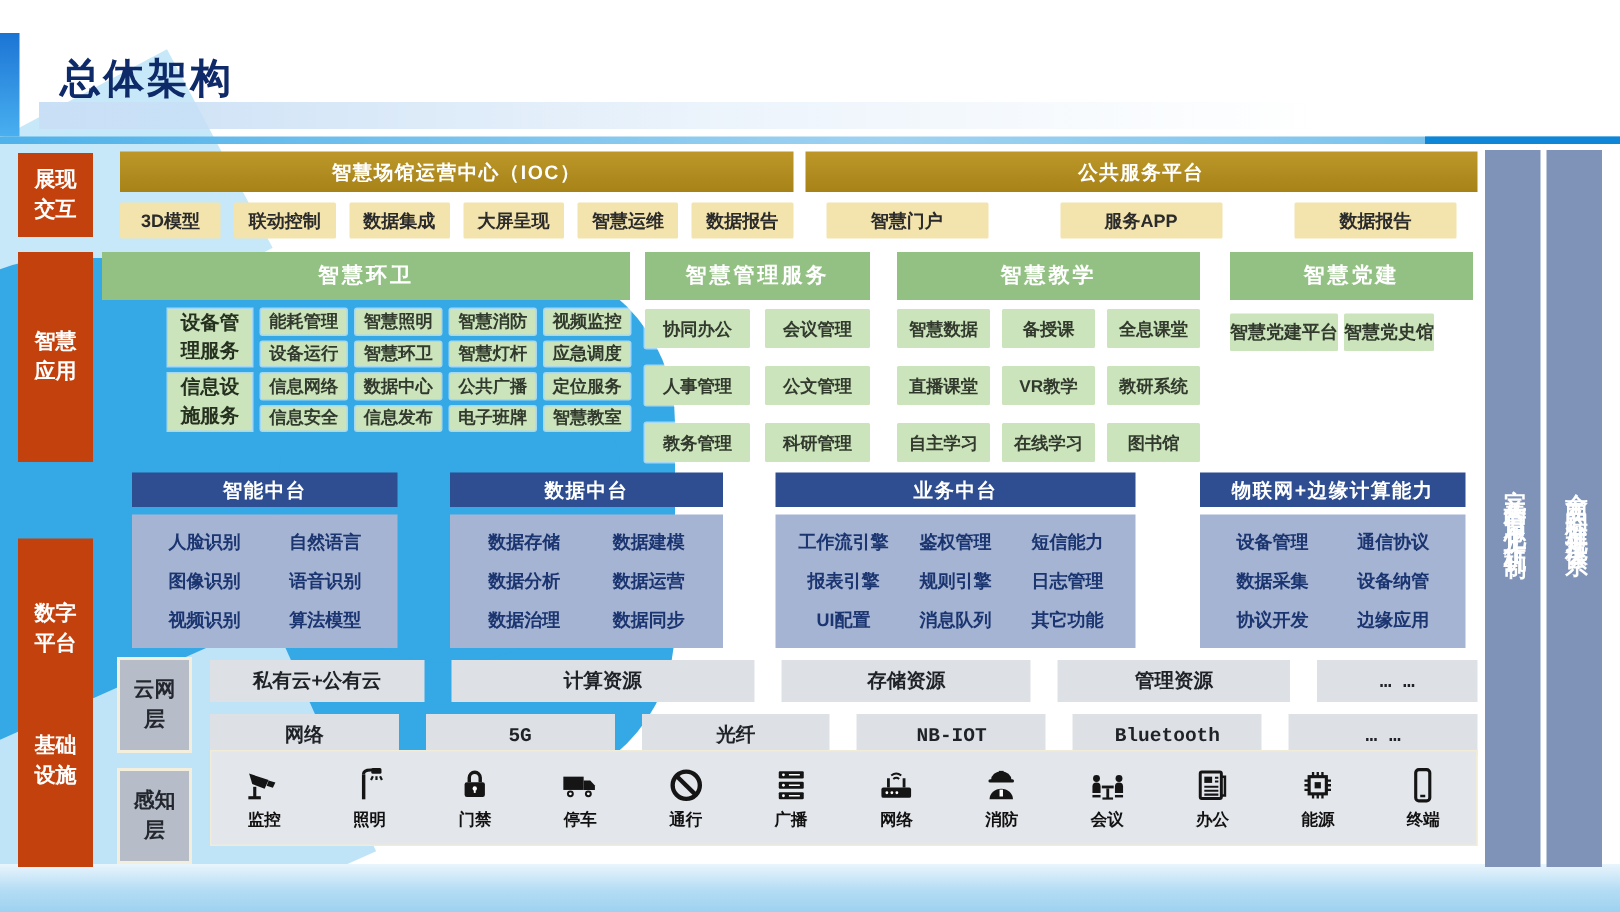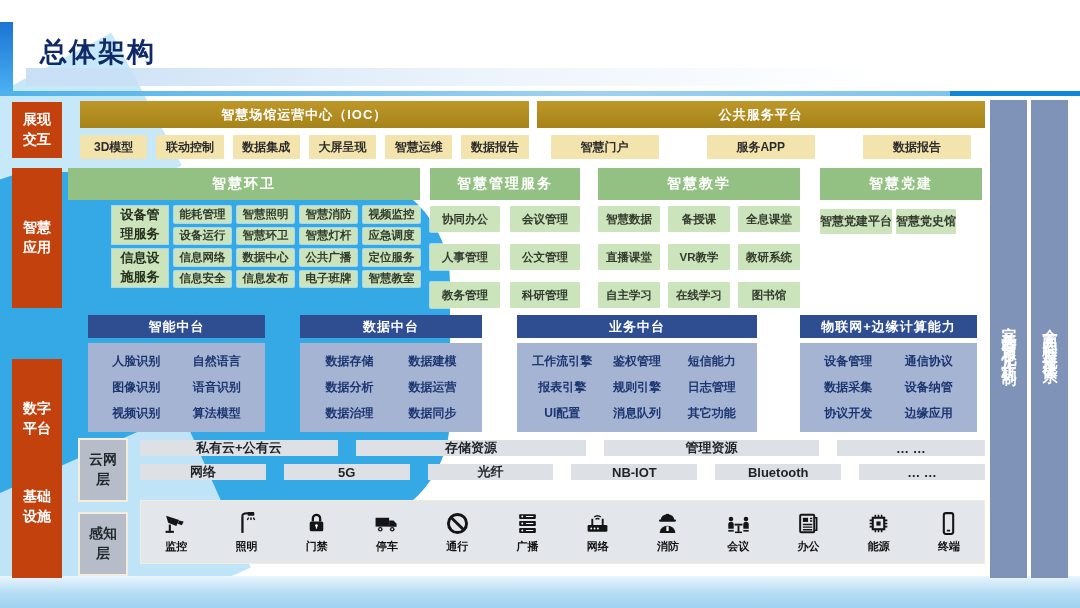--- a/index.html
+++ b/index.html
@@ -89,21 +89,21 @@
     display: flex; align-items: center; justify-content: center; }
 
   
   .band-infra { top: 438px; height: 140px; }
   .infra-label { position: absolute; left: 10px; width: 50px; height: 64px; background: #b6bdc9;
     border: 2px solid #f4efdc; color: #24282e; font-size: 14px; font-weight: bold; line-height: 1.4;
     display: flex; align-items: center; justify-content: center; text-align: center; padding: 0 9px; }
   .infra-label-cloud { top: 0; }
   .infra-label-sense { top: 74px; }
   .infra-rows { position: absolute; left: 72px; right: 0; top: 0; }
-  .infra-row { display: flex; gap: 18px; height: 16px; }
+  .infra-row { display: flex; gap: 18px; height: 28px; font-family: Liberation Mono, monospace; }
   .infra-row-1 { margin-top: 2px; }
   .infra-row-2 { margin-top: 8px; }
   .gray-item { background: #dde1e6; color: #1f2328; font-size: 13px; font-weight: bold;
     display: flex; align-items: center; justify-content: center; }
   .sense-panel { position: absolute; left: 72px; right: 0; top: 62px; height: 64px; background: #e3e6ea;
     border: 1.5px solid #f1ecd8; display: flex; align-items: center; }
   .sense-item { flex: 1; display: flex; flex-direction: column; align-items: center; justify-content: center; gap: 3px; }
   .sense-item svg { width: 25px; height: 25px; display: block; }
   .sense-label { font-size: 11px; font-weight: bold; color: #111; }
 </style>
@@ -263,20 +263,21 @@
           <div class="plat-item">边缘应用</div>
         </div>
       </div>
     </div>
 
   <div class="band band-infra">
     <div class="infra-label infra-label-cloud">云网层</div>
     <div class="infra-rows">
       <div class="infra-row infra-row-1" id="infra-row-1">
           <div class="gray-item" style="flex: 1.2 1 0%;">私有云+公有云</div>
+          <div class="gray-item" style="flex: 1.7 1 0%;">计算资源</div>
           <div class="gray-item" style="flex: 1.4 1 0%;">存储资源</div>
           <div class="gray-item" style="flex: 1.3 1 0%;">管理资源</div>
           <div class="gray-item" style="flex: 0.9 1 0%;">… …</div>
         </div>
       <div class="infra-row infra-row-2" id="infra-row-2">
           <div class="gray-item" style="flex: 1 1 0%;">网络</div>
           <div class="gray-item" style="flex: 1 1 0%;">5G</div>
           <div class="gray-item" style="flex: 1 1 0%;">光纤</div>
           <div class="gray-item" style="flex: 1 1 0%;">NB-IOT</div>
           <div class="gray-item" style="flex: 1 1 0%;">Bluetooth</div>

